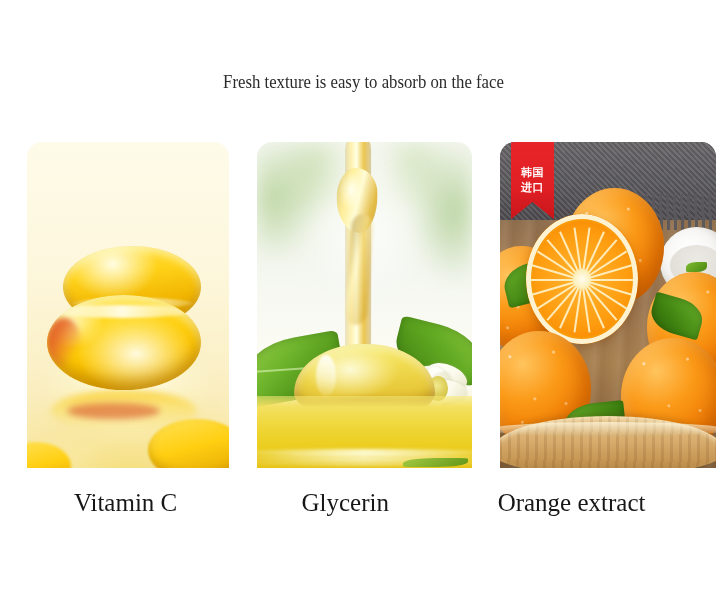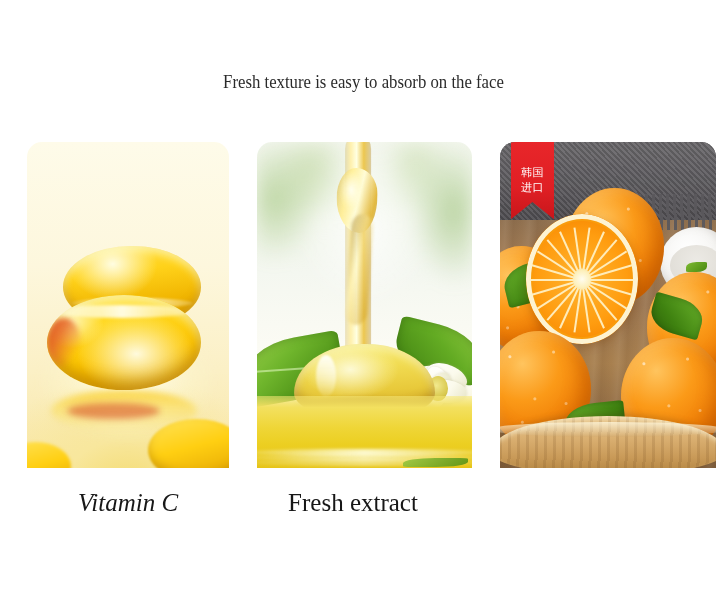--- a/index.html
+++ b/index.html
@@ -51,20 +51,21 @@
 
   
   .panels {
     position: absolute;
     top: 142px;
     left: 27px;
     width: 650px;
     height: 326px;
     display: flex;
     gap: 28px;
+    font-weight: bold;
   }
   .panel {
     position: relative;
     width: 201px;
     height: 326px;
     border-radius: 15px 15px 0 0;
     overflow: hidden;
     flex: 0 0 auto;
   }
   .panel-3 { width: 216px; }
@@ -521,21 +522,21 @@
     gap: 16px;
   }
   .caption {
     font-family: "Liberation Serif", "DejaVu Serif", serif;
     font-size: 25px;
     line-height: 34px;
     color: #171717;
     text-align: center;
     white-space: nowrap;
   }
-  .cap-1 { width: 202px; font-style: italic; }
+  .cap-1 { width: 202px; }
   .cap-2 { width: 215px; }
   .cap-3 { width: 216px; }
 </style>
 </head>
 <body>
 
 <div class="page">
 
   <div class="subtitle">Fresh texture is easy to absorb on the face</div>
 
@@ -627,16 +628,17 @@
       <div class="ribbon">
         <div class="ribbon-line">韩国</div>
         <div class="ribbon-line">进口</div>
       </div>
     </div>
 
   </div>
 
   <div class="captions">
     <div class="caption cap-1">Vitamin C</div>
-    <div class="caption cap-3">Fresh extract</div>
+    <div class="caption cap-2">Glycerin</div>
+    <div class="caption cap-3">Orange extract</div>
   </div>
 
 </div>
 
 </body></html>

